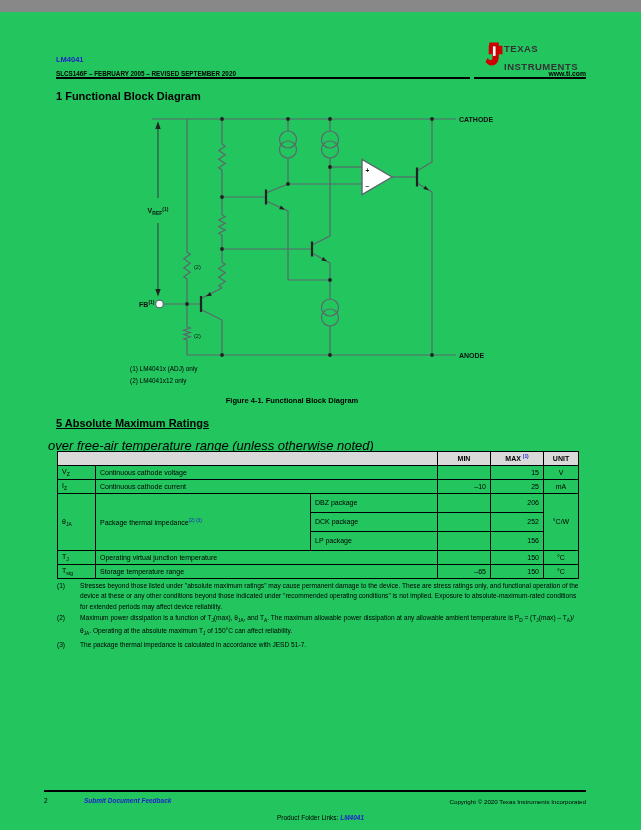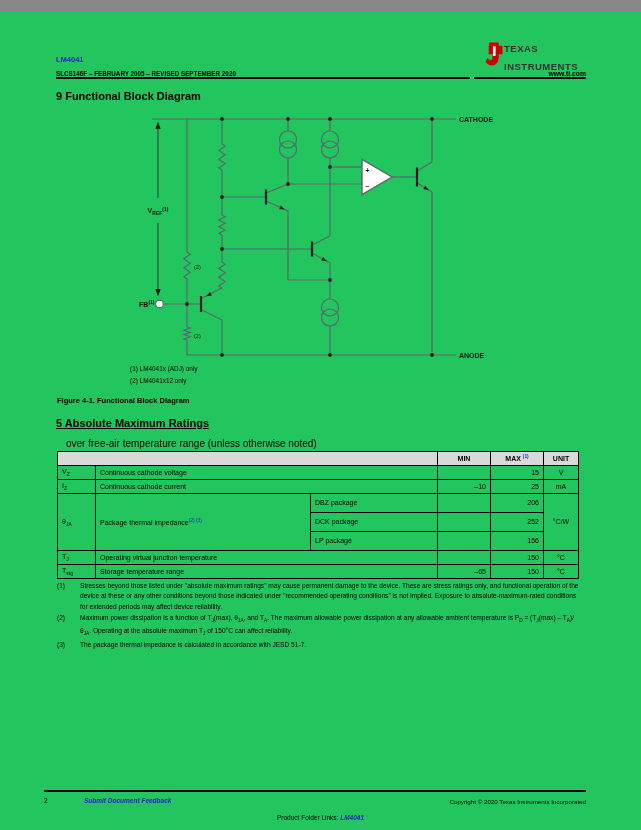--- a/index.html
+++ b/index.html
@@ -25,28 +25,28 @@
   .rule-r{left:474px;width:112px;}
   .brand{left:504px;color:#333;font-weight:700;letter-spacing:.5px;font-size:9.5px;line-height:9px;}
   .brand-1{top:32px;}
   .brand-2{top:50px;}
   .website{left:474px;top:58.2px;width:112px;text-align:right;font-size:6.8px;font-weight:700;color:#000;}
 
   
   .sec-title{font-size:11px;font-weight:700;color:#000;}
   .s4-title{left:56px;top:77.5px;}
   .s5-title{left:56px;top:404.5px;text-decoration:underline;}
-  .s5-sub{left:66px;top:425.5px;font-size:10px;color:#000;}
+  .s5-sub{left:48px;top:425.5px;font-size:13px;color:#000;font-style:italic;}
 
   
   .circuit{left:0;top:95px;}
   .diag-note{left:130px;font-size:6.4px;color:#000;}
   .note-1{top:353px;}
   .note-2{top:364.5px;}
-  .fig-caption{left:57px;top:383.5px;width:470px;font-size:7.5px;font-weight:700;color:#000;}
+  .fig-caption{left:57px;top:383.5px;width:470px;text-align:center;font-size:7.5px;font-weight:700;color:#000;}
 
   
   .amr-wrap{left:57px;top:439px;}
   table.amr{border-collapse:collapse;table-layout:fixed;width:521px;font-size:7px;color:#000;}
   table.amr td,table.amr th{border:1px solid #000;padding:0 4px;vertical-align:middle;line-height:1.05;height:14px;overflow:hidden;white-space:nowrap;}
   table.amr{border:1.5px solid #000;}
   table.amr th{background:#d9d9d9;font-weight:700;text-align:center;}
   tr.pkg-row td{height:19px;}
   td.c-min,th.c-min{border-right:none;text-align:right;}
   td.c-max,th.c-max{border-left:none;text-align:right;}
@@ -82,21 +82,21 @@
 
   <svg class="abs" style="left:485px;top:30px;" width="18" height="24" viewBox="0 0 34 45">
     <path fill="#cc0000" d="M8 1 H26 V7 H33 V23 H26 V28 C26 37 21 44 13 44 C8 44 4 41 1 37 L5 30 C7 33 9 34 11 34 C13 34 14 32 14 28 V23 H7 V7 H8 Z"></path>
     <rect x="15" y="8" width="5" height="18" fill="#fff"></rect>
     <circle cx="17.5" cy="4.5" r="2.6" fill="#cc0000"></circle>
   </svg>
   <div class="abs brand brand-1">TEXAS</div>
   <div class="abs brand brand-2">INSTRUMENTS</div>
   <div class="abs website">www.ti.com</div>
 
-  <div class="abs sec-title s4-title">9 Functional Block Diagram</div>
+  <div class="abs sec-title s4-title">1 Functional Block Diagram</div>
 
   <svg class="abs circuit" width="641" height="260" viewBox="0 95 641 260" font-family="Liberation Sans, DejaVu Sans, sans-serif">
     <g stroke="#5c666c" stroke-width="1.2" fill="none">
 
       <path d="M152 107 H456"></path>
       <path d="M187 343 H456"></path>
 
       <path d="M187 107 V240"></path>
       <polyline points="187,240 190.2,242.2 183.8,246.8 190.2,251.2 183.8,255.8 190.2,260.2 183.8,264.8 187,267"></polyline>
       <path d="M187 267 V315"></path>

